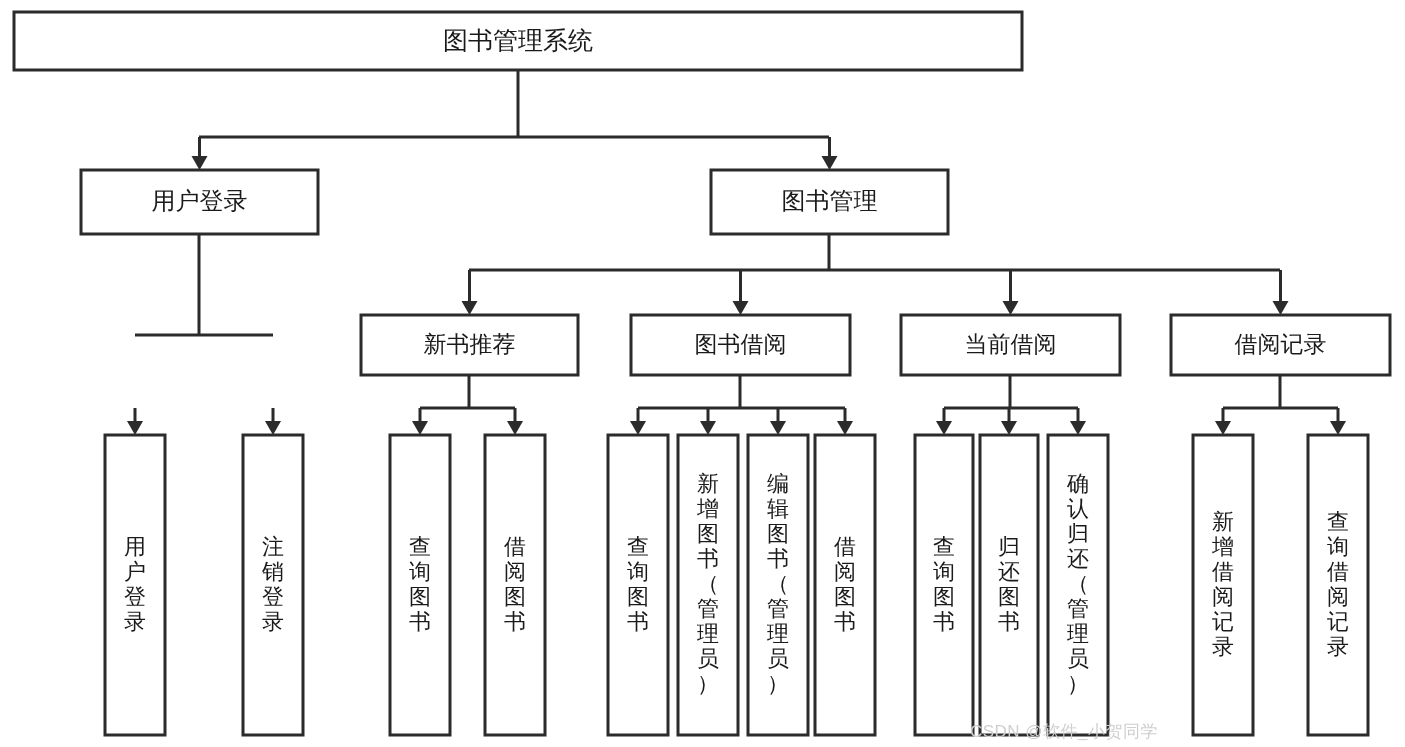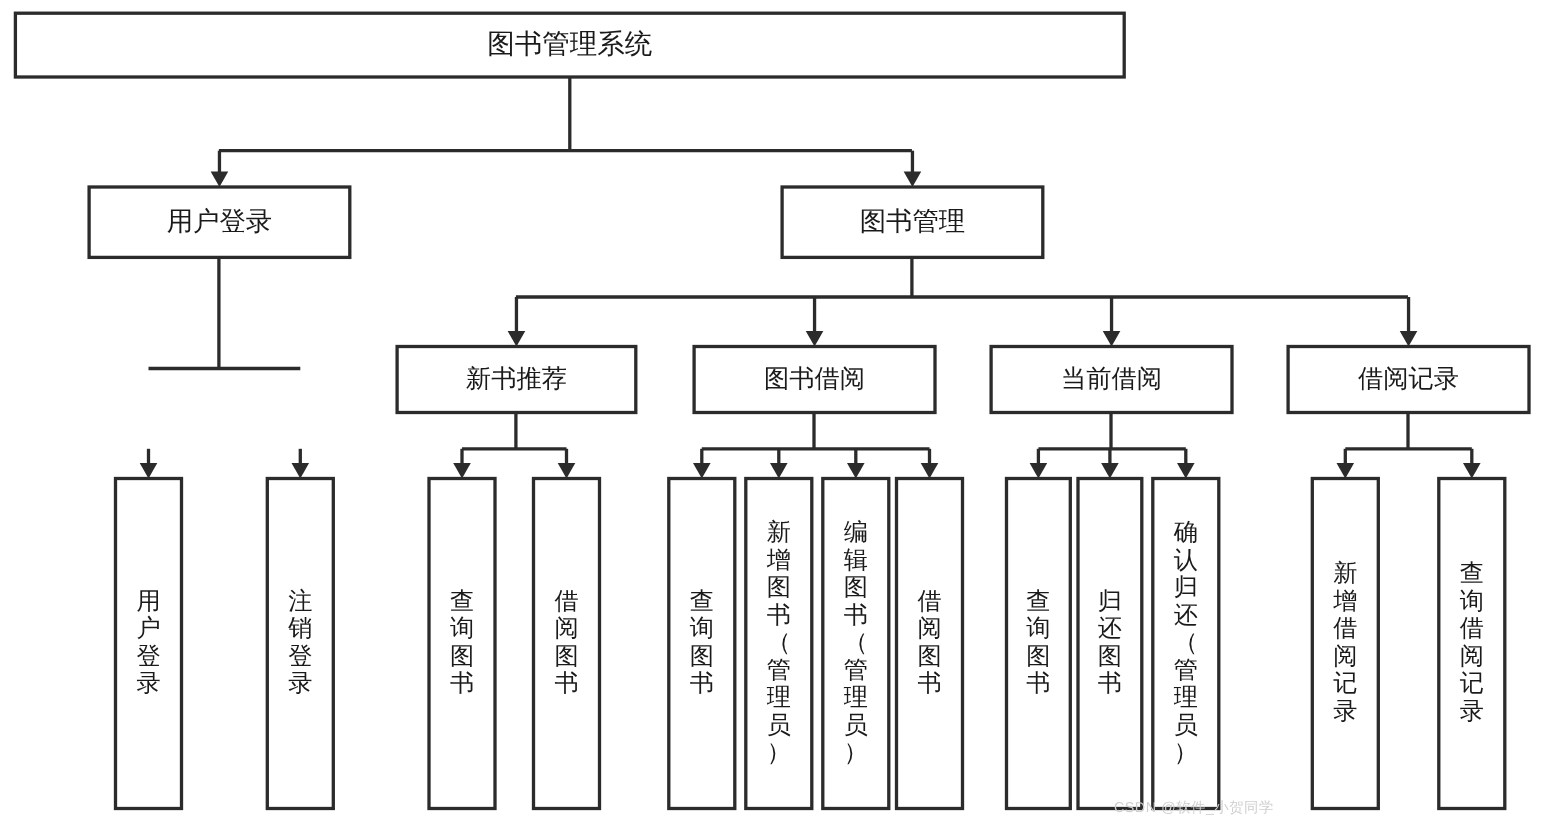--- a/index.html
+++ b/index.html
@@ -9,21 +9,21 @@
   svg.diagram-canvas{position:absolute;left:0;top:0;width:1405px;height:747px;display:block;}
   .node-box{fill:#ffffff;stroke:#2b2b2b;stroke-width:3;}
   .edge-line{stroke:#2b2b2b;stroke-width:3;fill:none;}
   .arrow-head{fill:#2b2b2b;stroke:none;}
   .node-label{fill:#1a1a1a;font-family:"Liberation Sans","DejaVu Sans",sans-serif;
               text-anchor:middle;dominant-baseline:middle;}
   .label-root{font-size:25px;}
   .label-l1{font-size:24px;}
   .label-l2{font-size:23px;}
   .label-vert{font-size:22px;}
-  .watermark{position:absolute;right:8px;bottom:4px;color:#cfcfcf;font-size:13px;
+  .watermark{position:absolute;right:8px;bottom:4px;color:#cfcfcf;font-size:17px;
              letter-spacing:.5px;white-space:nowrap;
              font-family:"Liberation Sans","DejaVu Sans",sans-serif;}
 </style>
 </head>
 <body>
 
 <div id="diagram-root">
   <svg class="diagram-canvas" viewBox="0 0 1405 747" xmlns="http://www.w3.org/2000/svg">
     <g id="edges-layer">
         <line x1="518" y1="70" x2="518" y2="137" class="edge-line"></line>

